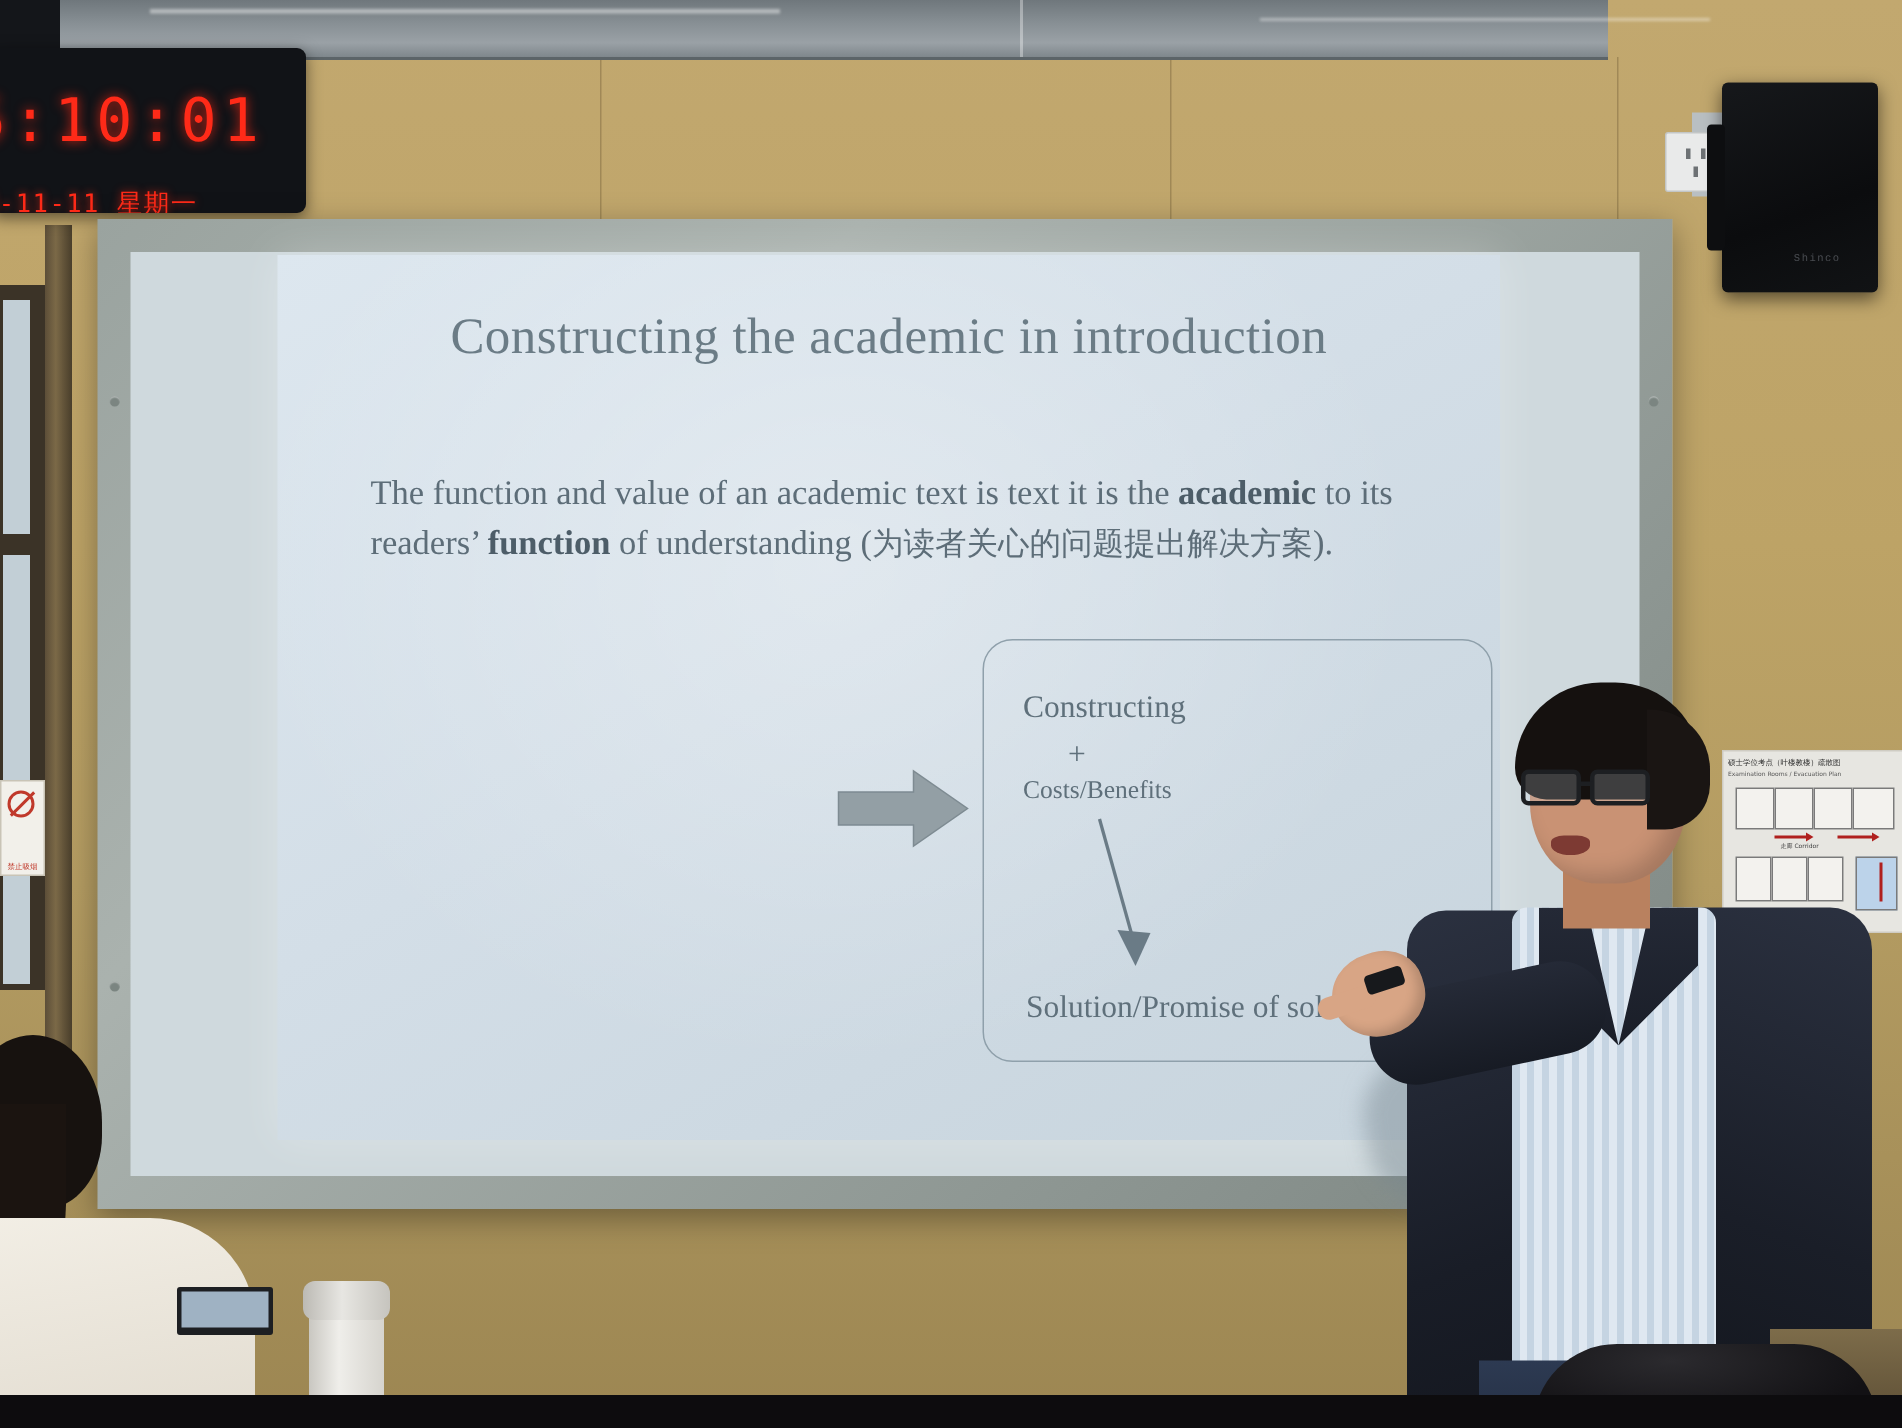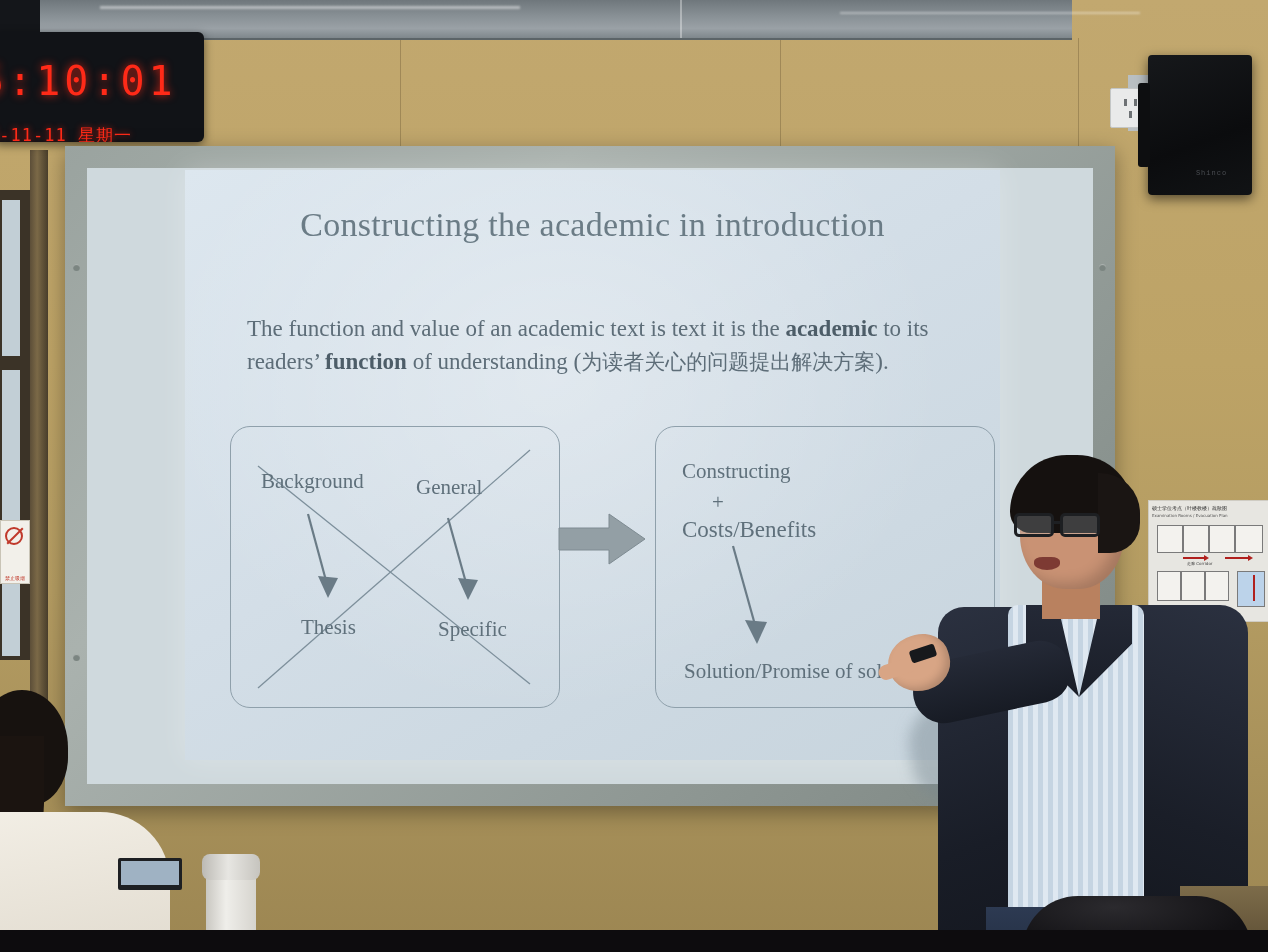--- a/index.html
+++ b/index.html
@@ -441,50 +441,33 @@
   <div class="slide">
     <div class="slide-glow"></div>
 
     <div class="slide-title">Constructing the academic in introduction</div>
 
     <div class="slide-body">
       <span>The function and value of an academic text is text it is the</span>
       <b>academic</b><span> to its readers’ </span><b>function</b><span> of understanding (</span><span class="cn">为读者关心的问题提出解决方案</span><span>).</span>
     </div>
 
-    <div class="dbox dbox-left">
-      <svg width="330" height="282" style="position:absolute;left:-1px;top:-1px;">
-
-        <line x1="28" y1="40" x2="300" y2="258" stroke="#7d8f9b" stroke-width="1.3"></line>
-        <line x1="300" y1="24" x2="28" y2="262" stroke="#7d8f9b" stroke-width="1.3"></line>
-
-        <line x1="78" y1="88" x2="98" y2="162" stroke="#6a7b86" stroke-width="2.2"></line>
-        <polygon points="98,172 88,150 108,152" fill="#6a7b86"></polygon>
-
-        <line x1="218" y1="92" x2="238" y2="164" stroke="#6a7b86" stroke-width="2.2"></line>
-        <polygon points="238,174 228,152 248,154" fill="#6a7b86"></polygon>
-      </svg>
-      <div class="dlabel" style="left:30px;top:42px;font-size:21px;">Background</div>
-      <div class="dlabel" style="left:185px;top:48px;font-size:21px;">General</div>
-      <div class="dlabel" style="left:70px;top:188px;font-size:21px;">Thesis</div>
-      <div class="dlabel" style="left:207px;top:190px;font-size:21px;">Specific</div>
-    </div>
 
     <svg class="big-arrow" viewBox="0 0 90 58">
       <polygon points="2,18 52,18 52,4 88,29 52,54 52,40 2,40" fill="#939fa5" stroke="#7e8b92" stroke-width="1"></polygon>
     </svg>
 
     <div class="dbox dbox-right">
       <svg width="340" height="282" style="position:absolute;left:-1px;top:-1px;">
         <line x1="78" y1="120" x2="102" y2="206" stroke="#6a7b86" stroke-width="2.2"></line>
         <polygon points="102,218 90,194 112,196" fill="#6a7b86"></polygon>
       </svg>
       <div class="dlabel" style="left:26px;top:32px;font-size:21px;">Constructing</div>
       <div class="dlabel" style="left:56px;top:63px;font-size:21px;">+</div>
-      <div class="dlabel" style="left:26px;top:90px;font-size:23px;">Costs/Benefits</div>
+      <div class="dlabel" style="left:26px;top:90px;font-size:17px;">Costs/Benefits</div>
       <div class="dlabel" style="left:28px;top:232px;font-size:21px;">Solution/Promise of sol</div>
     </div>
   </div>
 
   <div class="person">
     <div class="p-shadow"></div>
     <div class="p-jacket-l"></div>
     <div class="p-jacket-r"></div>
     <div class="p-shirt"></div>
     <div class="p-collar"></div>

